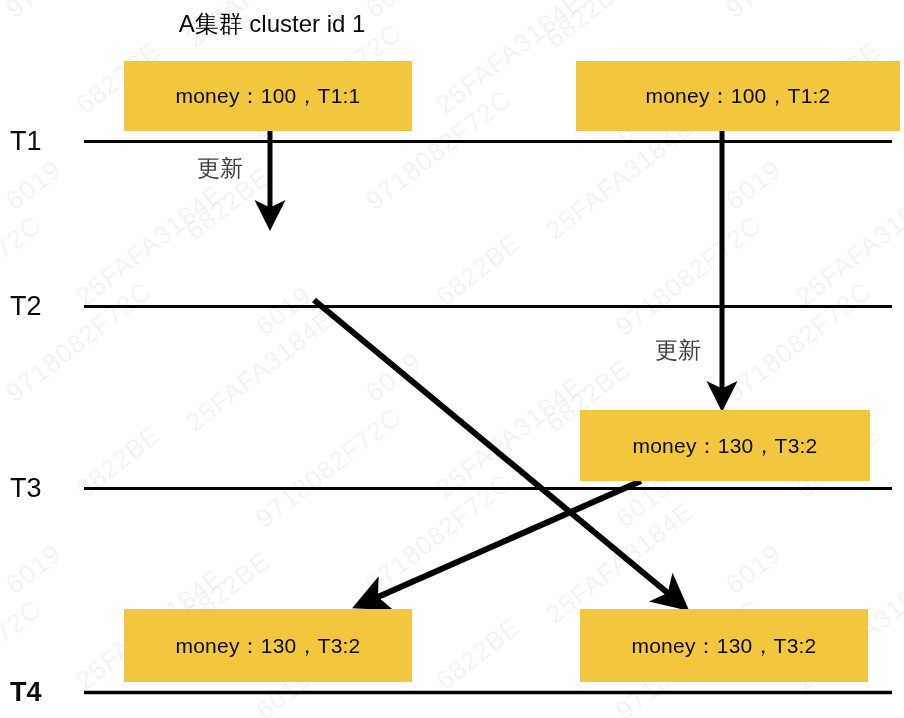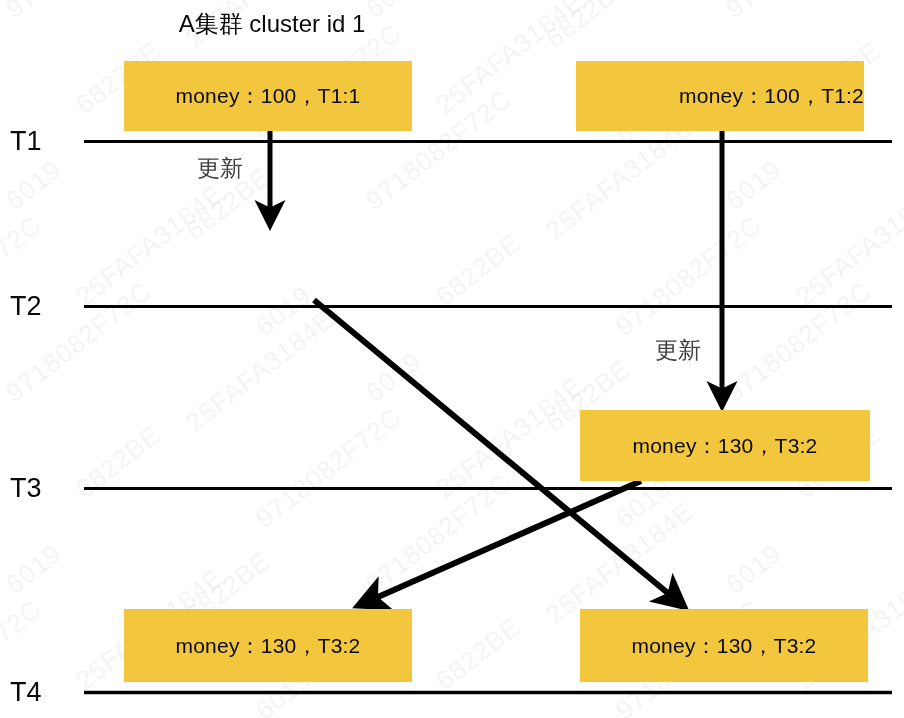--- a/index.html
+++ b/index.html
@@ -143,30 +143,30 @@
     <line x1="722" y1="126" x2="722" y2="403" stroke="#000" stroke-width="5" marker-end="url(#ah)"></line>
 
     <line x1="314" y1="300" x2="681" y2="604" stroke="#000" stroke-width="6" marker-end="url(#ah)"></line>
 
     <line x1="641" y1="481" x2="362" y2="604" stroke="#000" stroke-width="6" marker-end="url(#ah)"></line>
   </svg>
 
   <div class="tlabel" style="left:10px;top:128px;text-align:center;">T1</div>
   <div class="tlabel" style="left:10px;top:293px;">T2</div>
   <div class="tlabel" style="left:10px;top:475px;">T3</div>
-  <div class="tlabel" style="left:10px;top:679px;">T4</div>
+  <div class="tlabel" style="left:10px;top:679px;font-weight:bold;">T4</div>
 
   <div class="title" style="left:112px;top:12px;width:320px;">A集群 cluster id 1</div>
 
 
   <div class="node" style="left:124px;top:61px;width:288px;height:70px;">
     <span>money：100，T1:1</span>
   </div>
 
-  <div class="node" style="left:576px;top:61px;width:288px;height:70px;justify-content:flex-end;">
+  <div class="node" style="left:576px;top:61px;width:324px;height:70px;">
     <span>money：100，T1:2</span>
   </div>
 
 
   <div class="node" style="left:580px;top:410px;width:290px;height:71px;">
     <span>money：130，T3:2</span>
   </div>
 
   <div class="node" style="left:124px;top:609px;width:288px;height:73px;">
     <span>money：130，T3:2</span>

